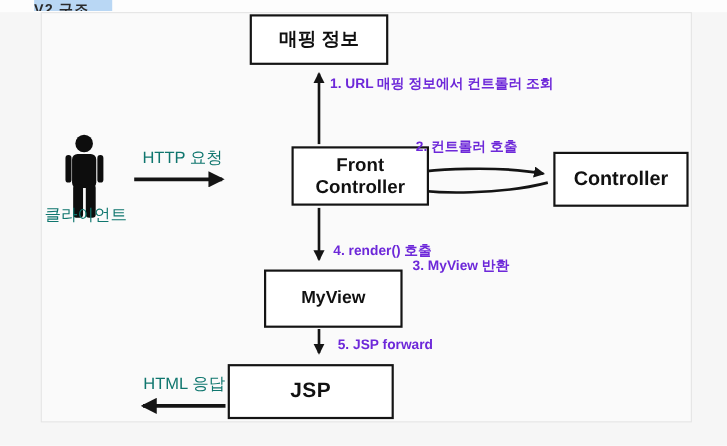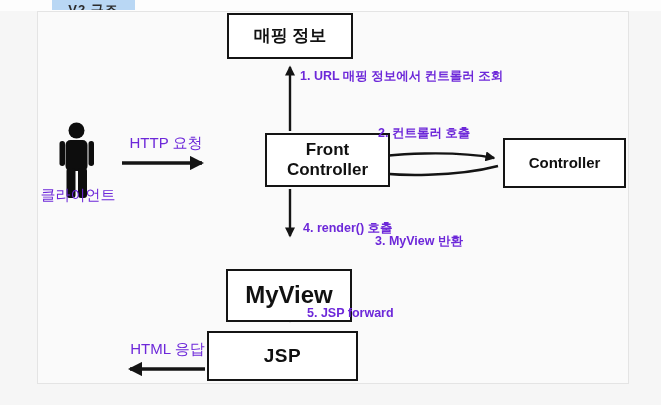--- a/index.html
+++ b/index.html
@@ -4,48 +4,48 @@
 <style>
   html,body{margin:0;padding:0;}
   body{
     width:661px;height:405px;position:relative;overflow:hidden;
     background:#f6f6f6;
     font-family:"Liberation Sans", sans-serif;
     -webkit-font-smoothing:antialiased;
   }
   .topstrip{position:absolute;left:0;top:0;width:661px;height:11px;background:#fdfdfd;}
   .tag{
-    position:absolute;left:52px;top:0;width:83px;height:10px;
-    background:#b9d7f4;overflow:hidden;text-align:center;
+    position:absolute;left:31px;top:0;width:71px;height:10px;
+    background:#b9d7f4;overflow:hidden;text-align:left;
   }
   .tag span{display:inline-block;margin-top:-7px;font-size:13px;font-weight:bold;color:#2b2b2b;letter-spacing:1px;}
   .panel{
     position:absolute;left:37px;top:11px;width:592px;height:373px;
     background:#fafafa;border:1px solid #e4e4e4;box-sizing:border-box;
   }
   .node{
     position:absolute;background:#ffffff;border:2.5px solid #141414;box-sizing:border-box;
     display:flex;align-items:center;justify-content:center;text-align:center;
     font-weight:bold;color:#111;line-height:1.18;
   }
   #node-mapping   {left:227px;top:13px; width:126px;height:46px;font-size:17px;}
   #node-fc        {left:227px;top:133px;width:125px;height:54px;font-size:17px;padding:0 2px;margin-left:38px;}
-  #node-controller{left:503px;top:138px;width:123px;height:50px;font-size:15px;}
-  #node-myview    {left:226px;top:245px;width:126px;height:53px;font-size:24px;margin-top:24px;}
+  #node-controller{left:503px;top:138px;width:123px;height:50px;font-size:18px;}
+  #node-myview    {left:240px;top:245px;width:126px;height:53px;font-size:16px;}
   #node-jsp       {left:207px;top:331px;width:151px;height:50px;font-size:19px;letter-spacing:.5px;}
   .steplabel{
     position:absolute;font-size:12.5px;font-weight:bold;color:#6d28d9;white-space:nowrap;
   }
   #lbl-step1{left:300px;top:68px;}
   #lbl-step2{left:378px;top:125px;}
   #lbl-step3{left:375px;top:185px;margin-top:48px;}
   #lbl-step4{left:303px;top:220px;}
   #lbl-step5{left:307px;top:306px;}
   .graylabel{
-    position:absolute;font-size:15px;color:#6d28d9;white-space:nowrap;text-align:center;
+    position:absolute;font-size:15px;color:#0f766e;white-space:nowrap;text-align:center;
   }
   #lbl-http{left:118px;top:134px;width:96px;}
   #lbl-html{left:120px;top:340px;width:95px;}
   #lbl-client{left:38px;top:186px;width:80px;}
   svg.overlay{position:absolute;left:0;top:0;pointer-events:none;}
 </style>
 </head>
 <body>
 
 <div class="topstrip"></div>

